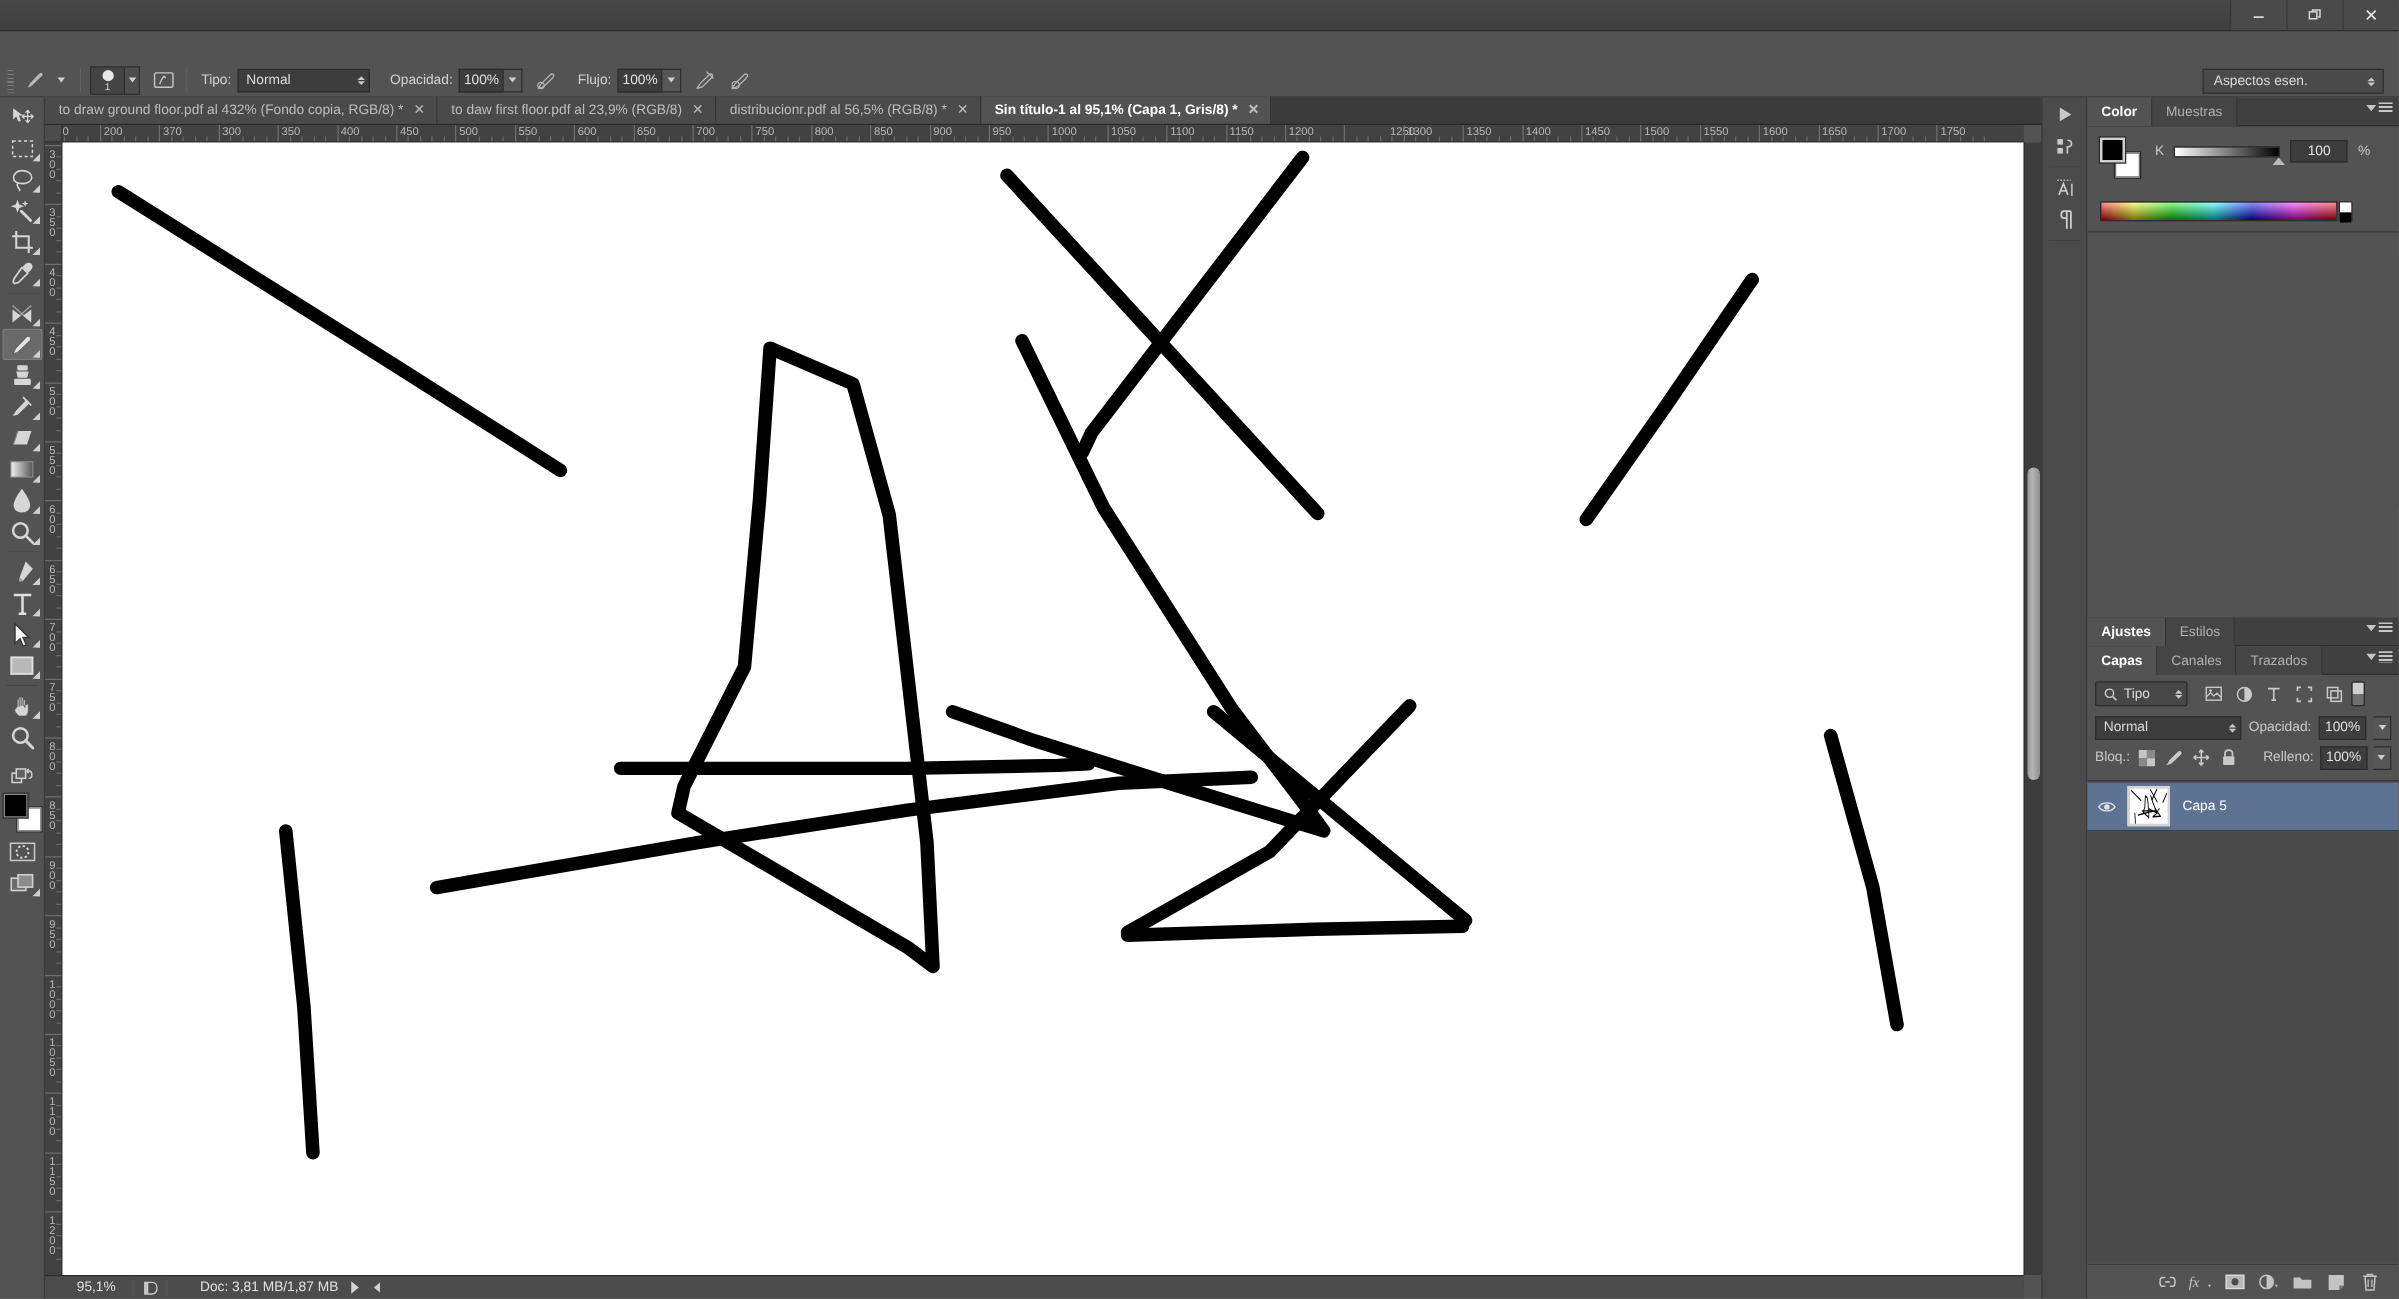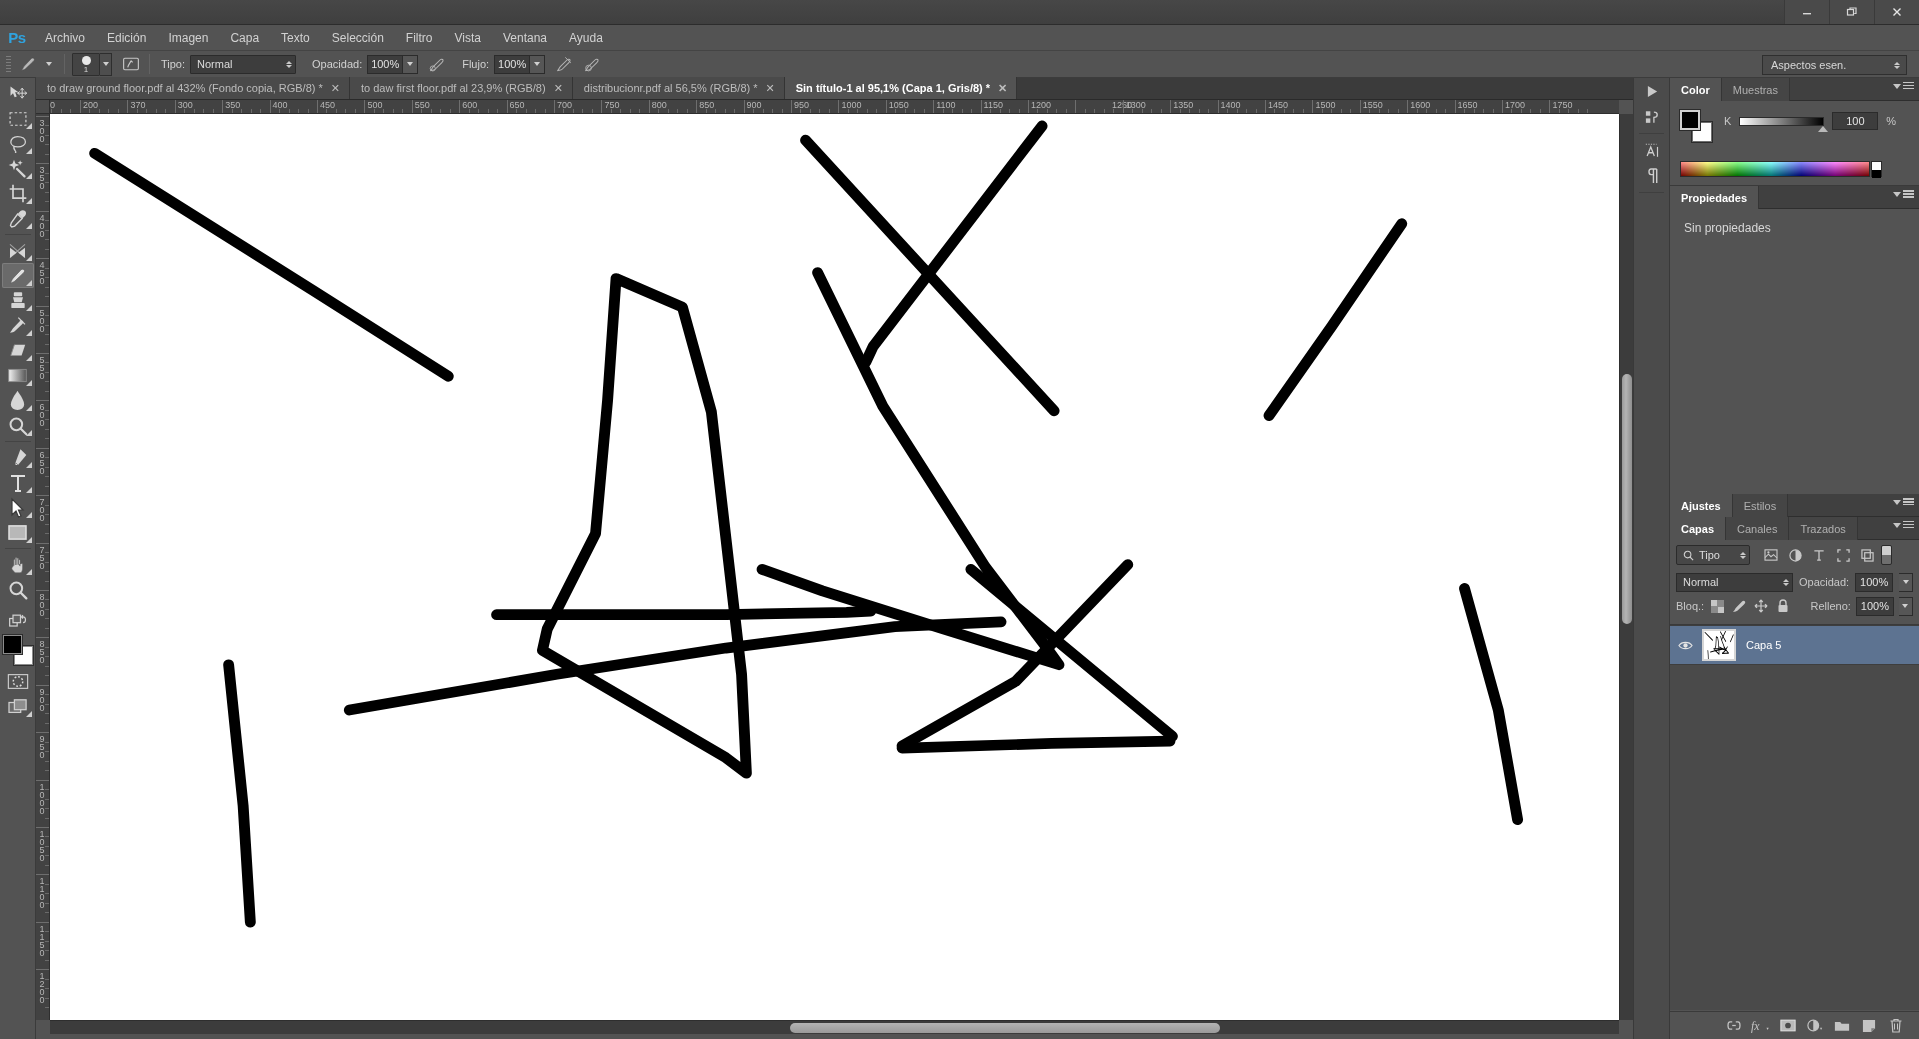--- a/index.html
+++ b/index.html
@@ -308,33 +308,20 @@
         </svg>
       </div>
       <div class="winbtn close">
         <svg width="12" height="12" viewBox="0 0 12 12">
           <path d="M2.5 2.5 L9.5 9.5 M9.5 2.5 L2.5 9.5" stroke="#e6e6e6" stroke-width="1.4"></path>
         </svg>
       </div>
     </div>
   </div>
 
-  <div id="menubar">
-    <div id="pslogo">Ps</div>
-    <div class="menu-item">Archivo</div>
-    <div class="menu-item">Edición</div>
-    <div class="menu-item">Imagen</div>
-    <div class="menu-item">Capa</div>
-    <div class="menu-item">Texto</div>
-    <div class="menu-item">Selección</div>
-    <div class="menu-item">Filtro</div>
-    <div class="menu-item">Vista</div>
-    <div class="menu-item">Ventana</div>
-    <div class="menu-item">Ayuda</div>
-  </div>
 
   <div id="optionsbar">
     <div class="grip"></div>
     <div class="tool-preview">
       <svg width="20" height="20" viewBox="0 0 24 24">
         <path d="M4 20 C6 18 6 16 7.5 14.5 L16 5.5 C17 4.5 19 4.5 19.5 6 C20 7.2 19 8.2 18 9.2 L9.3 17.5 C8 18.8 6.5 19 4 20 Z" fill="#b9b9b9" stroke="#4a4a4a" stroke-width="0.7"></path>
       </svg>
     </div>
     <div class="caret-dn"></div>
     <div class="ob-sep"></div>
@@ -936,20 +923,34 @@
       </svg>
   </div>
 
   <div id="vscroll">
     <div class="thumb"></div>
   </div>
   <div id="hscroll">
     <div class="thumb"></div>
   </div>
 
+  <div id="statusbar">
+    <div id="zoomfield">95,1%</div>
+    <div class="sb-sep"></div>
+    <div class="sb-icon">
+      <svg width="13" height="13" viewBox="0 0 14 14">
+        <path d="M2 2 H8 C11 2 12.5 4 12.5 7 C12.5 10 11 12 8 12 H2 Z" fill="none" stroke="#c8c8c8" stroke-width="1.2"></path>
+        <path d="M2 2 H5 V12 H2 Z" fill="#c8c8c8"></path>
+      </svg>
+    </div>
+    <div class="sb-sep"></div>
+    <div id="docinfo">Doc: 3,81 MB/1,87 MB</div>
+    <div class="sb-arrow"></div>
+    <div class="sb-arrow-l"></div>
+  </div>
 
   <div id="iconrail">
     <div class="rail-btn">
       <svg width="15" height="13" viewBox="0 0 16 14">
         <path d="M3 1 L13 7 L3 13 Z" fill="#c9c9c9"></path>
       </svg>
     </div>
     <div class="rail-btn">
       <svg width="16" height="15" viewBox="0 0 18 16">
         <rect x="1" y="1" width="5" height="5" fill="#c9c9c9"></rect>
@@ -996,30 +997,20 @@
         <span class="kbox">100</span>
         <span>%</span>
       </div>
       <div class="spectrum"></div>
       <div class="spectrum-wb">
         <div class="w"></div>
         <div class="b"></div>
       </div>
     </div>
 
-    <div class="panel" id="proppanel">
-      <div class="panel-tabs">
-        <div class="ptab active">Propiedades</div>
-        <div class="pmenu">
-          <span class="tri"></span>
-          <span class="bars"></span>
-        </div>
-      </div>
-      <div class="prop-empty">Sin propiedades</div>
-    </div>
 
     <div class="panel" id="layerspanel">
       <div class="panel-tabs">
         <div class="ptab active">Ajustes</div>
         <div class="ptab">Estilos</div>
         <div class="pmenu">
           <span class="tri"></span>
           <span class="bars"></span>
         </div>
       </div>

